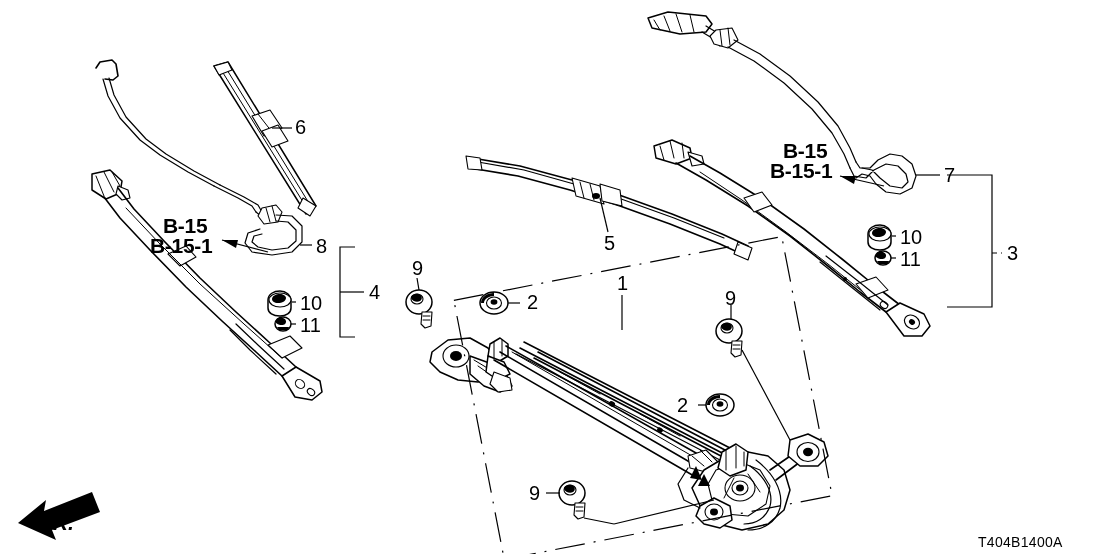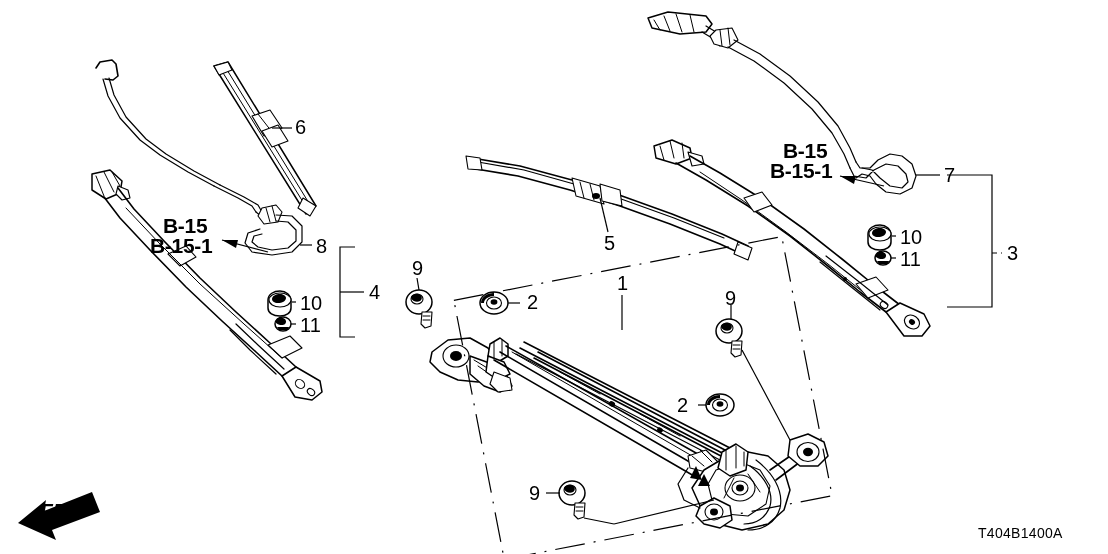--- a/index.html
+++ b/index.html
@@ -39,20 +39,21 @@
   }
   .bold-code {
     font-size: 21px;
     font-weight: bold;
     letter-spacing: -0.3px;
   }
   .drawcode {
     font-size: 14px;
     font-weight: 400;
     letter-spacing: 0.3px;
+    margin-top: 9px;
   }
   .frtxt {
     font-size: 21px;
     font-weight: bold;
     font-style: italic;
   }
 </style>
 </head>
 <body>
 
@@ -367,17 +368,17 @@
   <div class="lbl num" style="left:300px; top:315px;">11</div>
   <div class="lbl num" style="left:900px; top:227px;">10</div>
   <div class="lbl num" style="left:900px; top:249px;">11</div>
 
   <div class="lbl bold-code" style="left:163px; top:215px;">B-15</div>
   <div class="lbl bold-code" style="left:150px; top:235px;">B-15-1</div>
 
   <div class="lbl bold-code" style="left:783px; top:140px;">B-15</div>
   <div class="lbl bold-code" style="left:770px; top:160px;">B-15-1</div>
 
-  <div class="lbl frtxt" style="left:40px; top:500px;">FR.</div>
+  <div class="lbl frtxt" style="left:40px; top:512px;">FR.</div>
 
   <div class="lbl drawcode" style="left:978px; top:526px;">T404B1400A</div>
 
 </div>
 
 </body></html>

